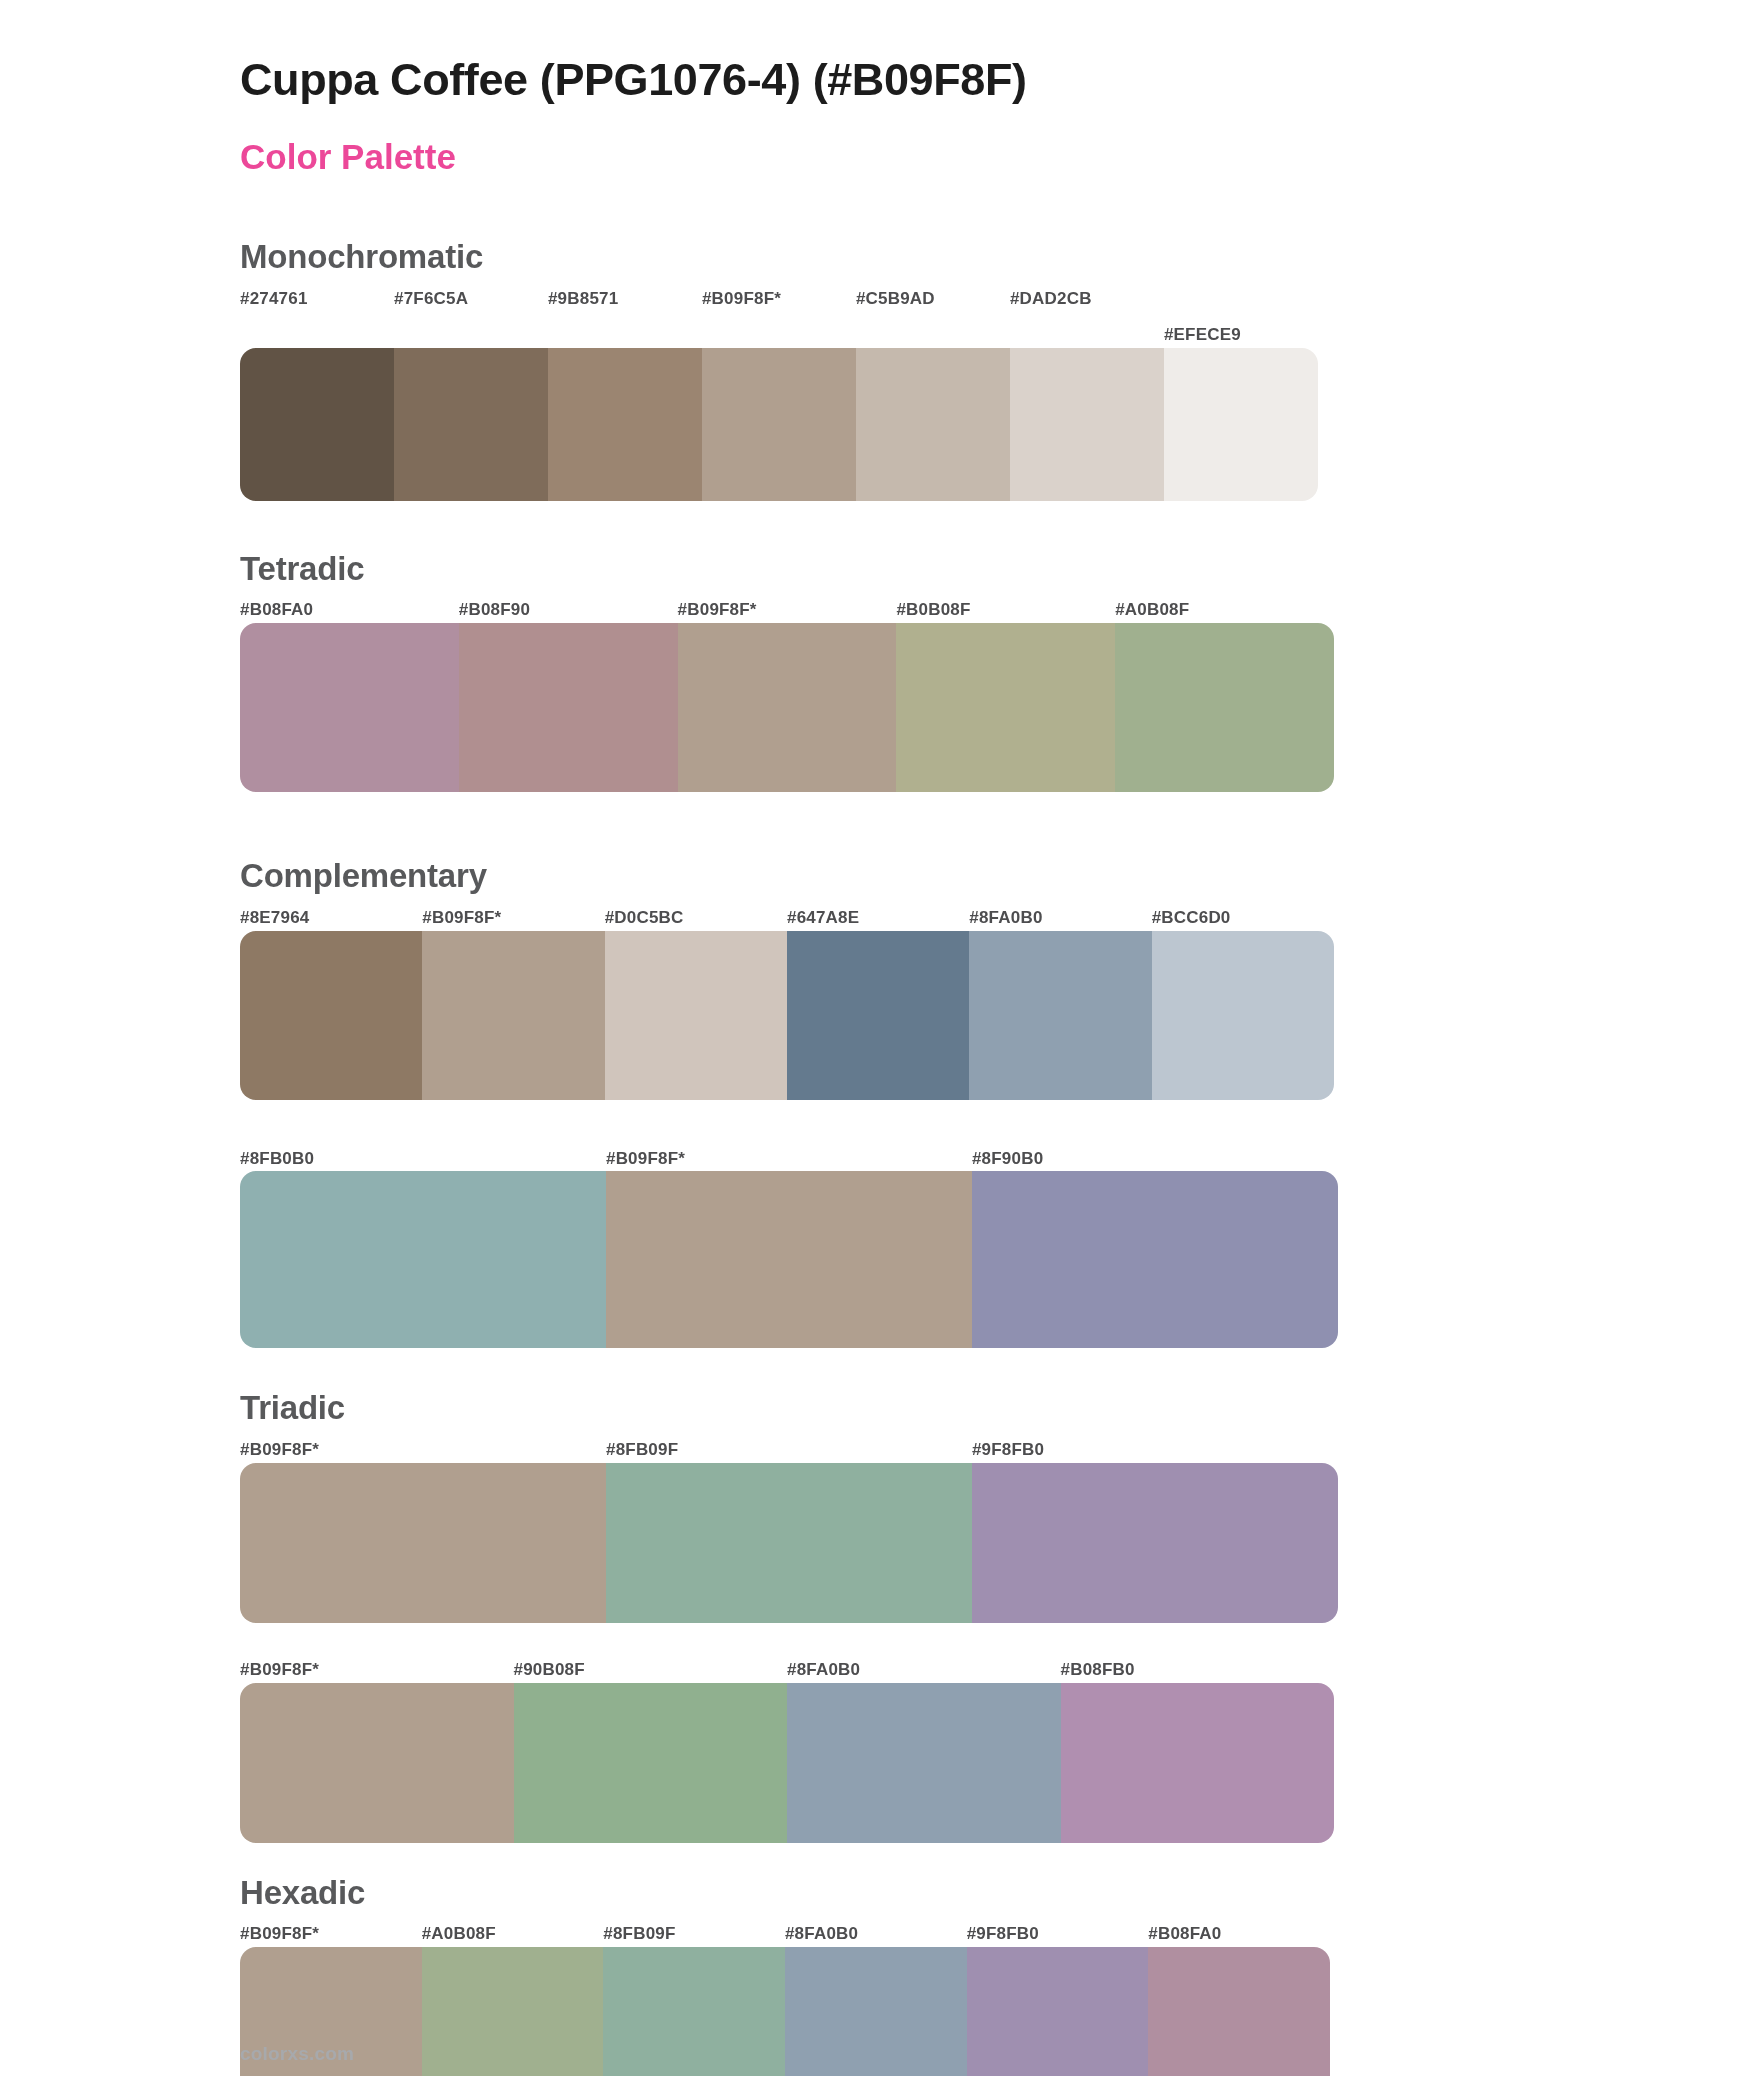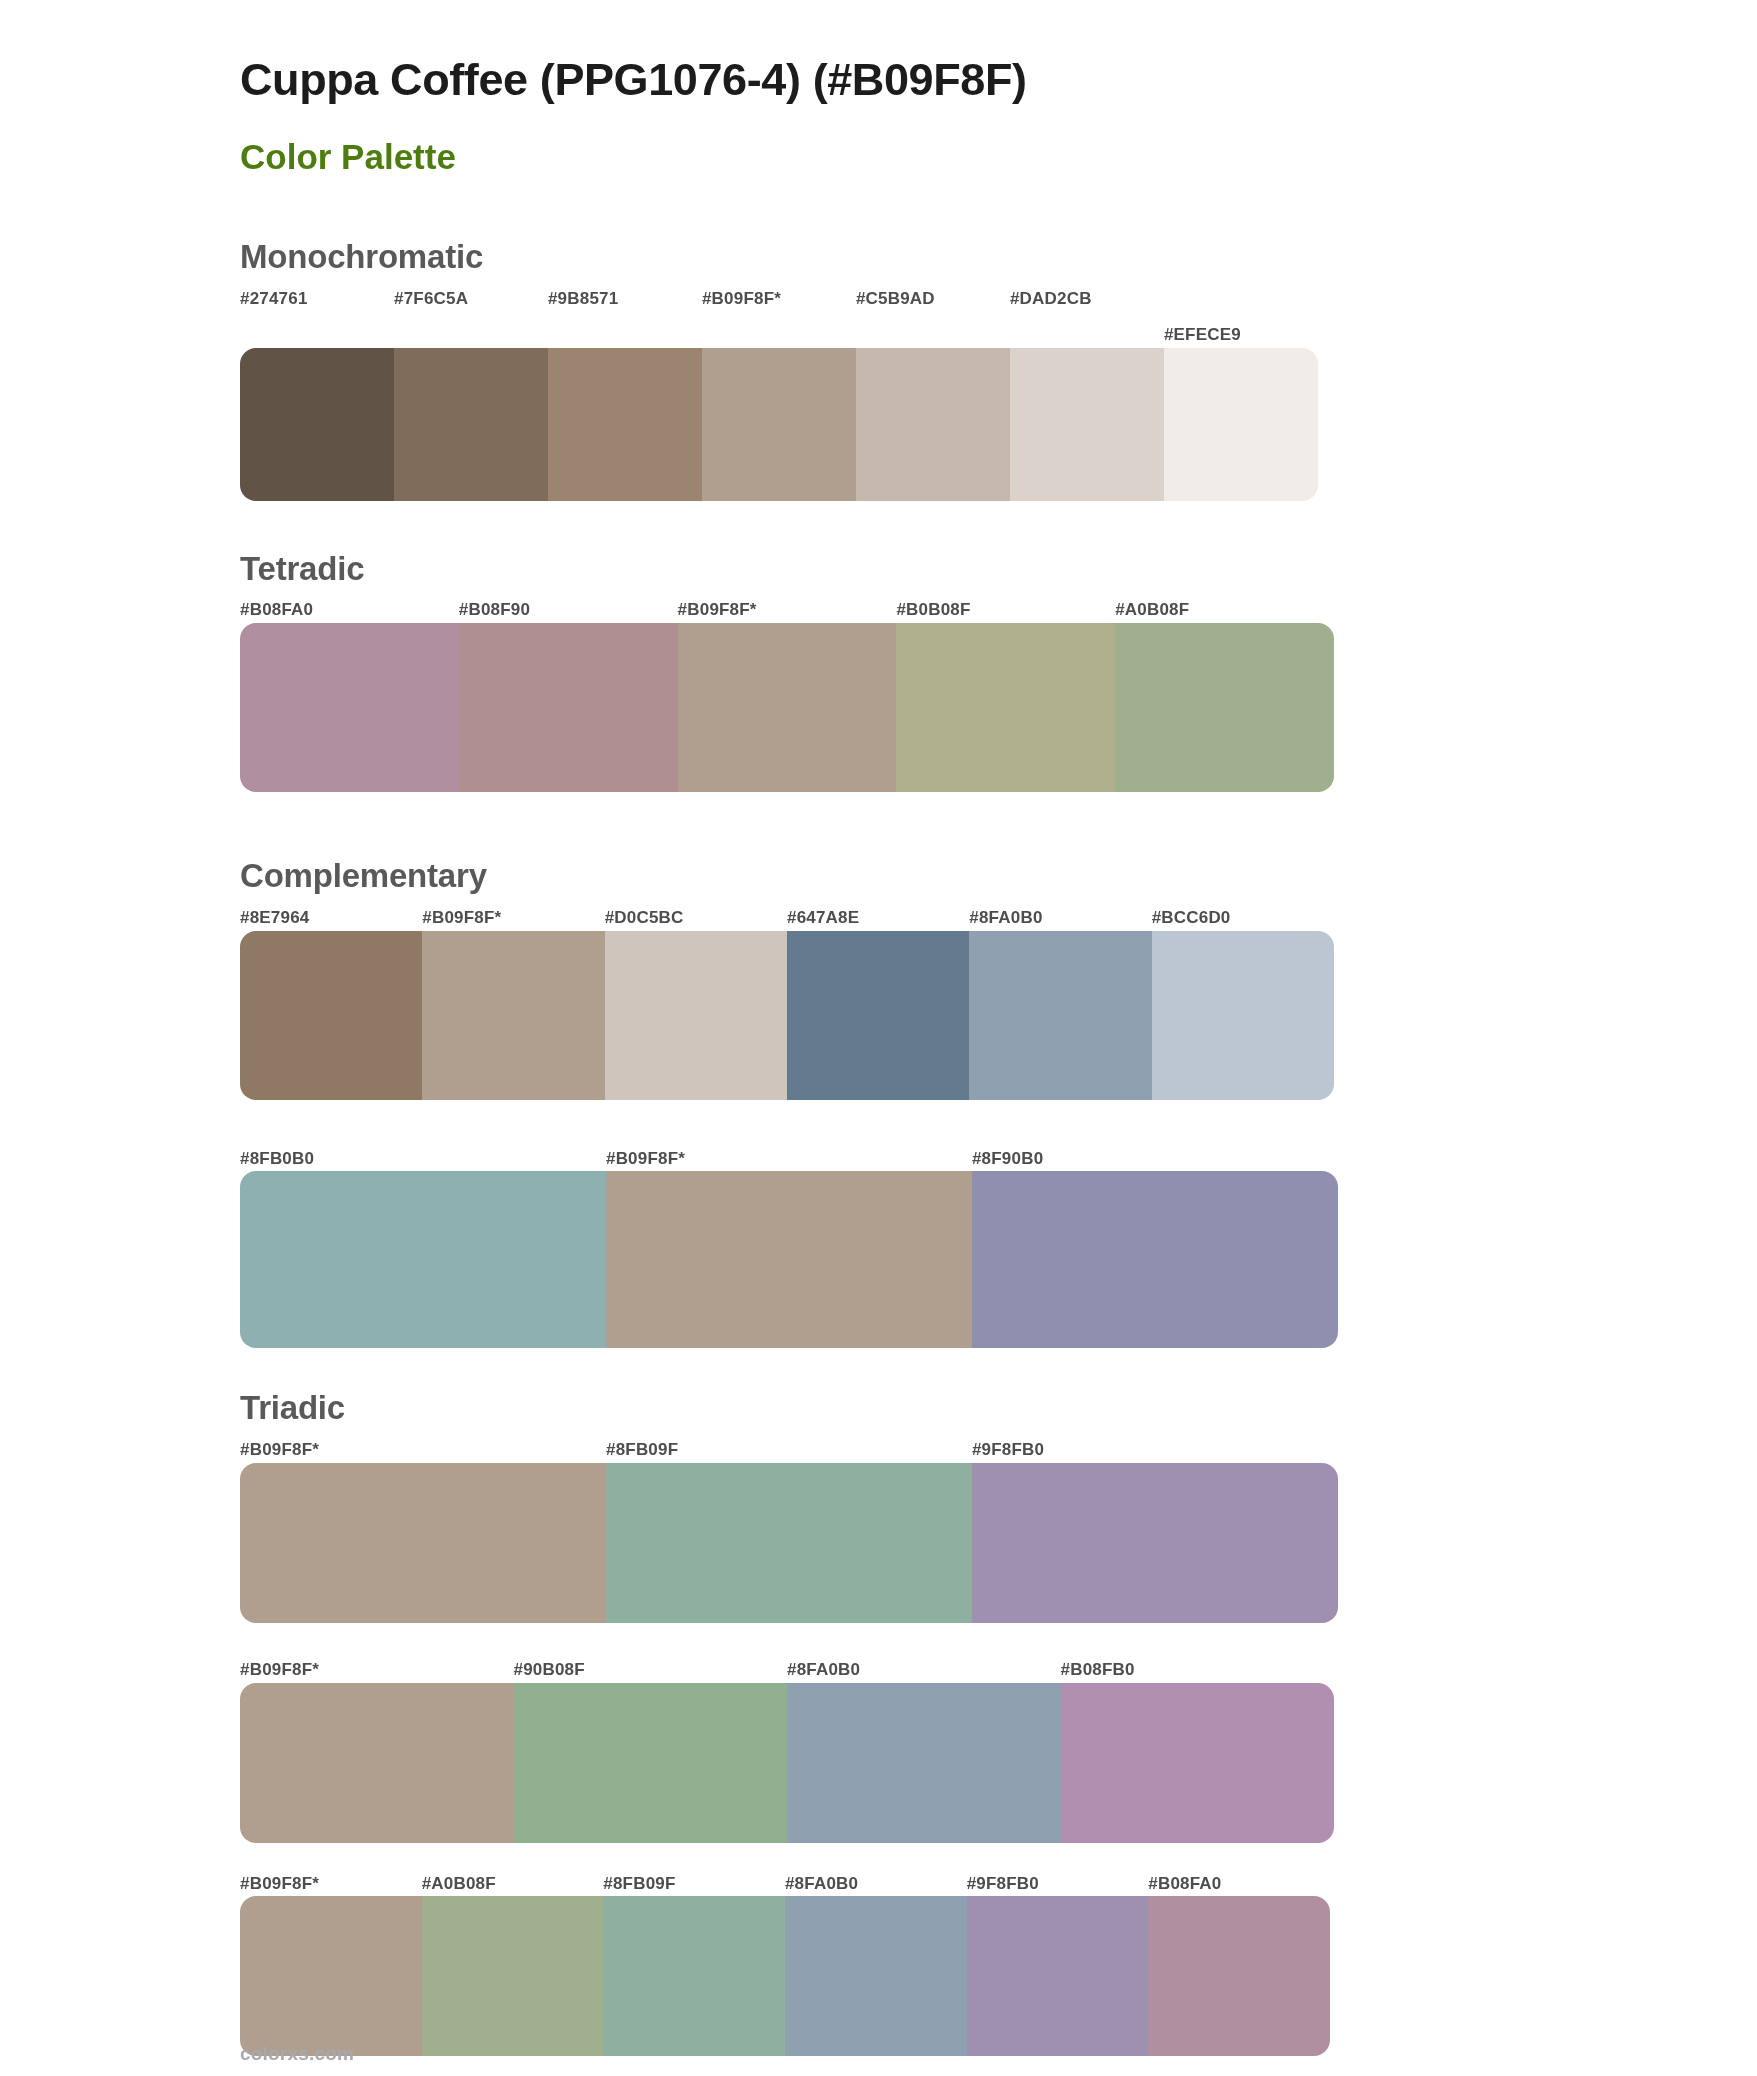--- a/index.html
+++ b/index.html
@@ -27,21 +27,21 @@
     font-weight: 700;
     letter-spacing: -0.4px;
     color: #1c1c1c;
     padding-top: 22.4px;
     line-height: 1.18;
     font-stretch: condensed;
   }
   .subtitle {
     font-size: 35px;
     font-weight: 700;
-    color: #4d7c0f;
+    color: #ec4899;
     margin-top: 17.6px;
     line-height: 1.18;
   }
   .sections {
     margin-top: 62px;
   }
   .section {
     margin-bottom: 0;
   }
   .section-heading {
@@ -209,20 +209,21 @@
           <div class="swatch-label" style="width: 25%;">#B08FB0</div>
         </div>
         <div class="swatches-row">
           <div class="swatch" style="width: 25%; background: rgb(176, 159, 143);"></div>
           <div class="swatch" style="width: 25%; background: rgb(144, 176, 143);"></div>
           <div class="swatch" style="width: 25%; background: rgb(143, 160, 176);"></div>
           <div class="swatch" style="width: 25%; background: rgb(176, 143, 176);"></div>
         </div>
       </div>
       <div class="section sec-hexadic">
+        <div class="section-heading">Hexadic</div>
         <div class="labels-row">
           <div class="swatch-label" style="width: 16.6667%;">#B09F8F*</div>
           <div class="swatch-label" style="width: 16.6667%;">#A0B08F</div>
           <div class="swatch-label" style="width: 16.6667%;">#8FB09F</div>
           <div class="swatch-label" style="width: 16.6667%;">#8FA0B0</div>
           <div class="swatch-label" style="width: 16.6667%;">#9F8FB0</div>
           <div class="swatch-label" style="width: 16.6667%;">#B08FA0</div>
         </div>
         <div class="swatches-row">
           <div class="swatch" style="width: 16.6667%; background: rgb(176, 159, 143);"></div>

